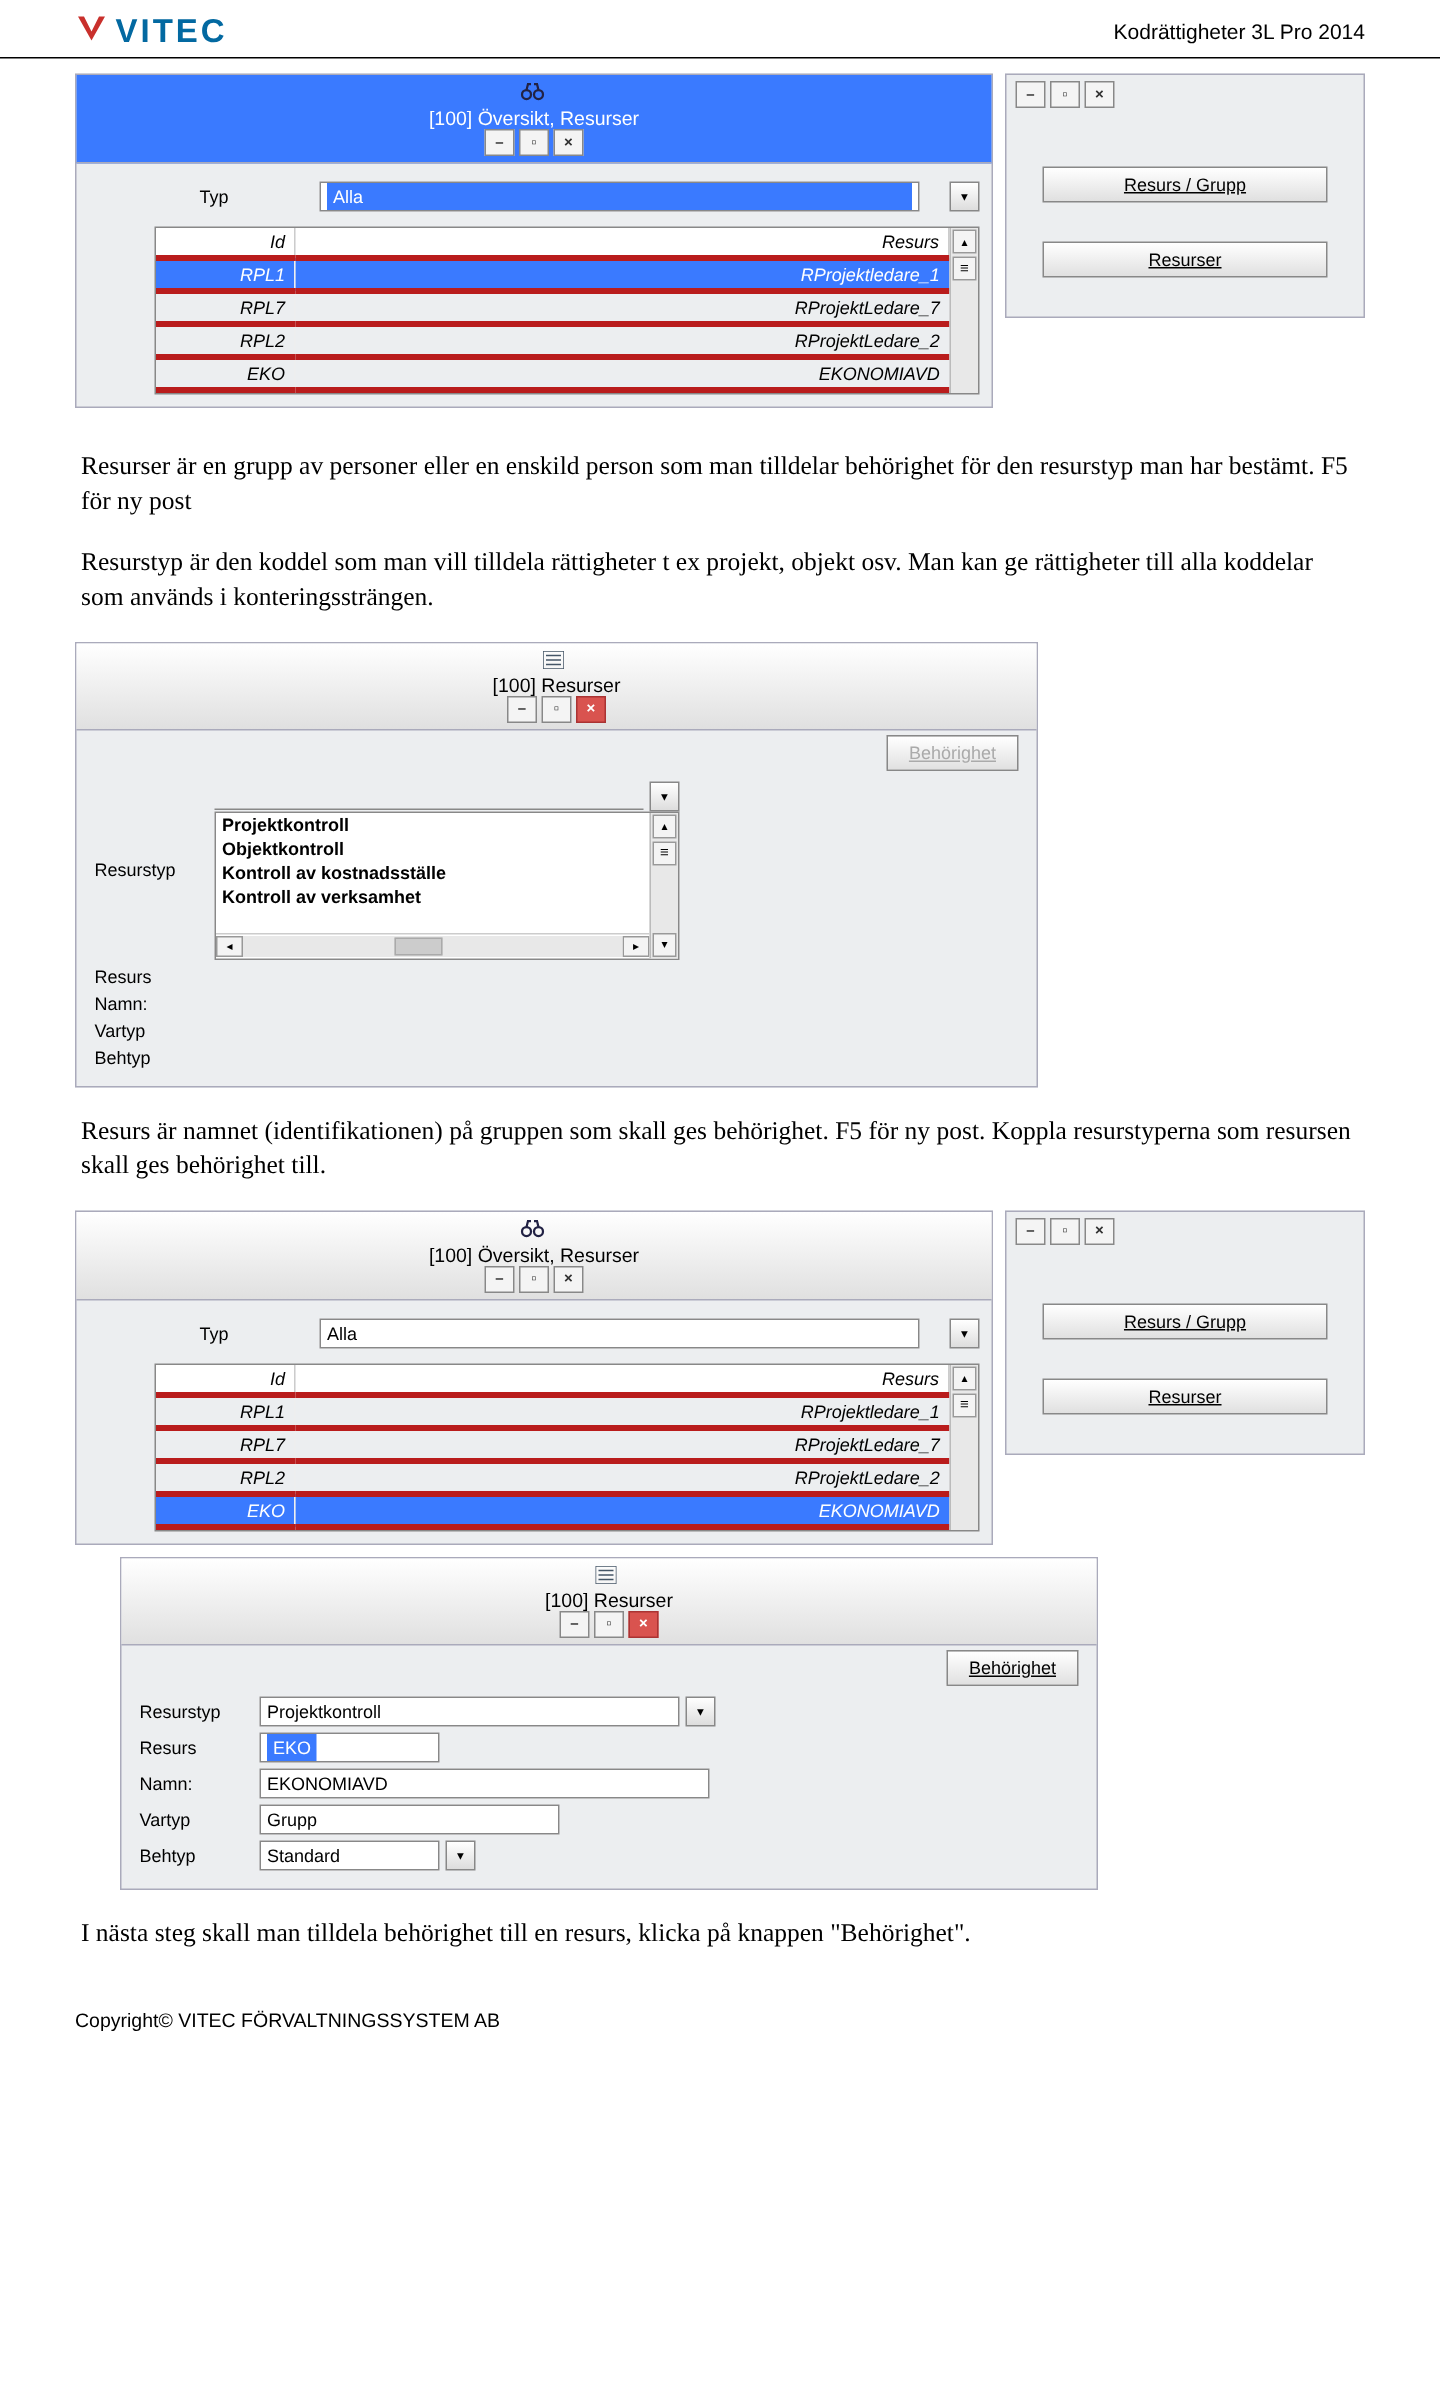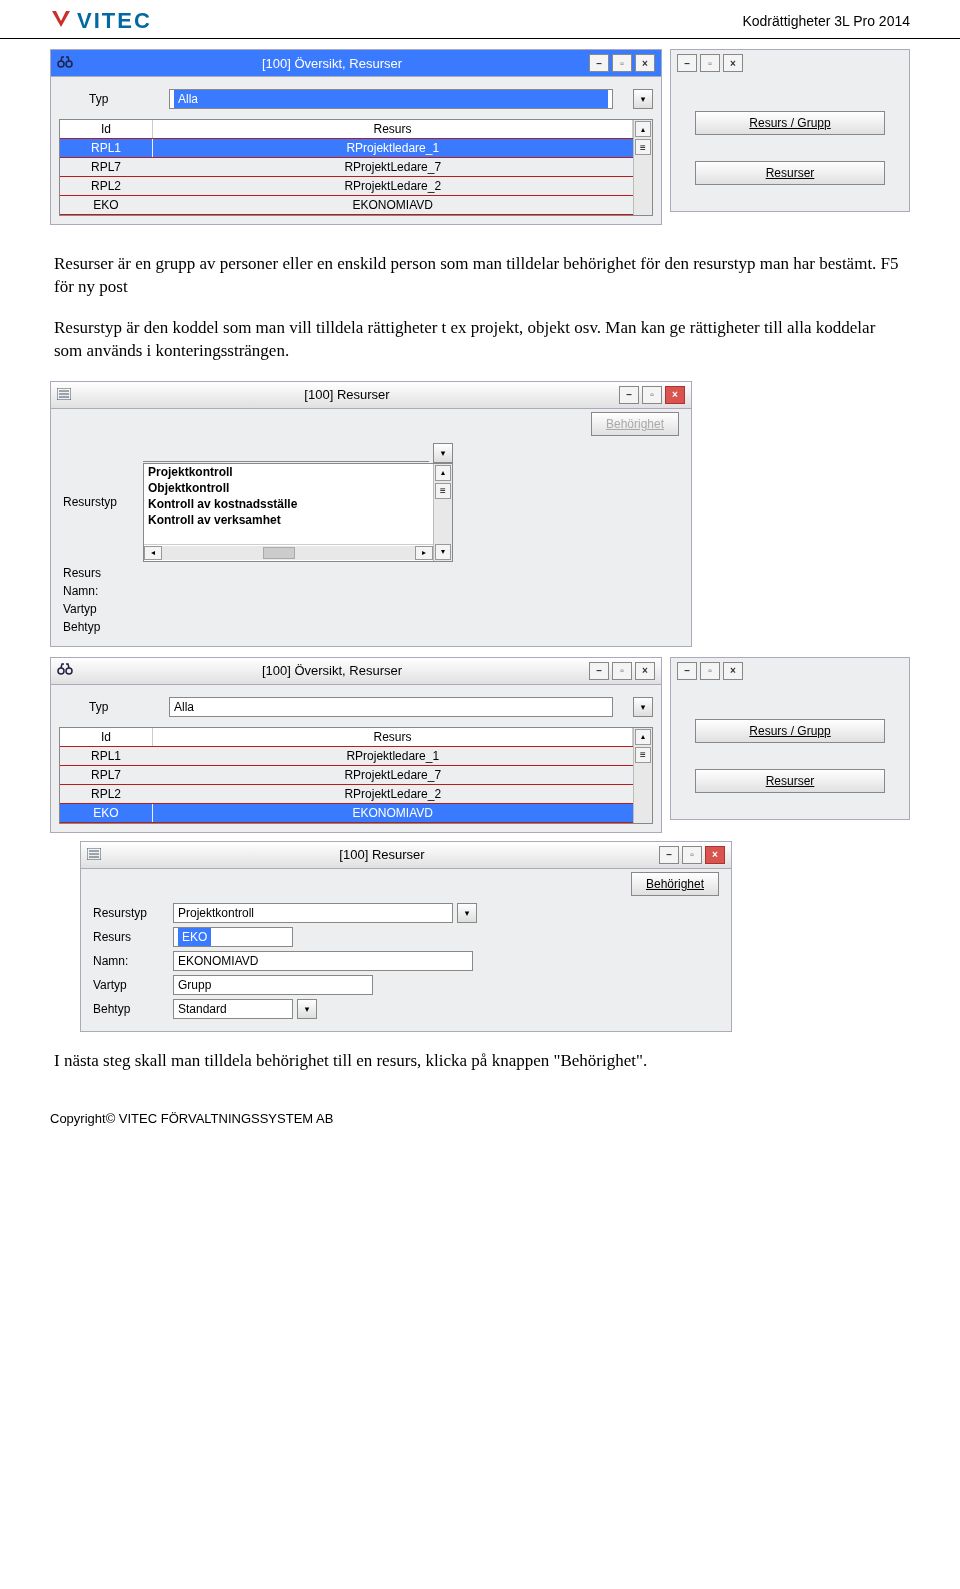--- a/index.html
+++ b/index.html
@@ -40,20 +40,21 @@
     background: #eceef0;
     border: 1px solid #aab;
     margin-bottom: 10px;
   }
   .titlebar {
     display: flex;
     align-items: center;
     background: linear-gradient(#fff, #e0e0e0);
     padding: 4px 6px;
     border-bottom: 1px solid #aab;
+    flex-direction: column;
   }
   .titlebar.blue {
     background: #3a7aff;
     color: #fff;
   }
   .titlebar-icon {
     width: 18px;
     font-size: 14px;
     color: #345;
   }
@@ -80,20 +81,21 @@
     color: #333;
     box-sizing: border-box;
   }
   .win-btn.close-red {
     background: #d9534f;
     color: #fff;
     border-color: #a33;
   }
   .win-body {
     padding: 8px;
+    margin-left: 44px;
   }
   .row-top {
     display: flex;
     align-items: flex-start;
     gap: 8px;
   }
   .left-panel { flex: 1; }
   .right-panel {
     width: 240px;
     border: 1px solid #aab;
@@ -155,23 +157,24 @@
   }
   .table-wrap {
     flex: 1;
   }
   .tbl {
     width: 100%;
     border-collapse: collapse;
     font-size: 12px;
   }
   .tbl th, .tbl td {
-    text-align: center;
+    text-align: right;
     padding: 2px 6px;
-    border-bottom: 1px solid #b91c1c;
+    border-bottom: 4px solid #b91c1c;
+    font-style: italic;
   }
   .tbl th {
     background: #fff;
     border-right: 1px solid #ccc;
     font-weight: normal;
   }
   .tbl tr.selected td {
     background: #3a7aff;
     color: #fff;
   }
@@ -447,20 +450,21 @@
         </div>
       <div class="form-row">
           <span class="form-label">Vartyp</span>
         </div>
       <div class="form-row">
           <span class="form-label">Behtyp</span>
         </div>
     </div>
   </div>
 
+  <p class="body-text">Resurs är namnet (identifikationen) på gruppen som skall ges behörighet. F5 för ny post. Koppla resurstyperna som resursen skall ges behörighet till.</p>
 
   <div class="row-top">
     <div class="window left-panel">
       <div class="titlebar">
         <span class="titlebar-icon">
           <svg width="16" height="14" viewBox="0 0 16 14">
               <circle cx="4" cy="9" r="3" fill="none" stroke="#224" stroke-width="1.5"></circle>
               <circle cx="12" cy="9" r="3" fill="none" stroke="#224" stroke-width="1.5"></circle>
               <path d="M4 6 L5 2 L7 2 M12 6 L11 2 L9 2" stroke="#224" stroke-width="1.5" fill="none"></path>
             </svg>

